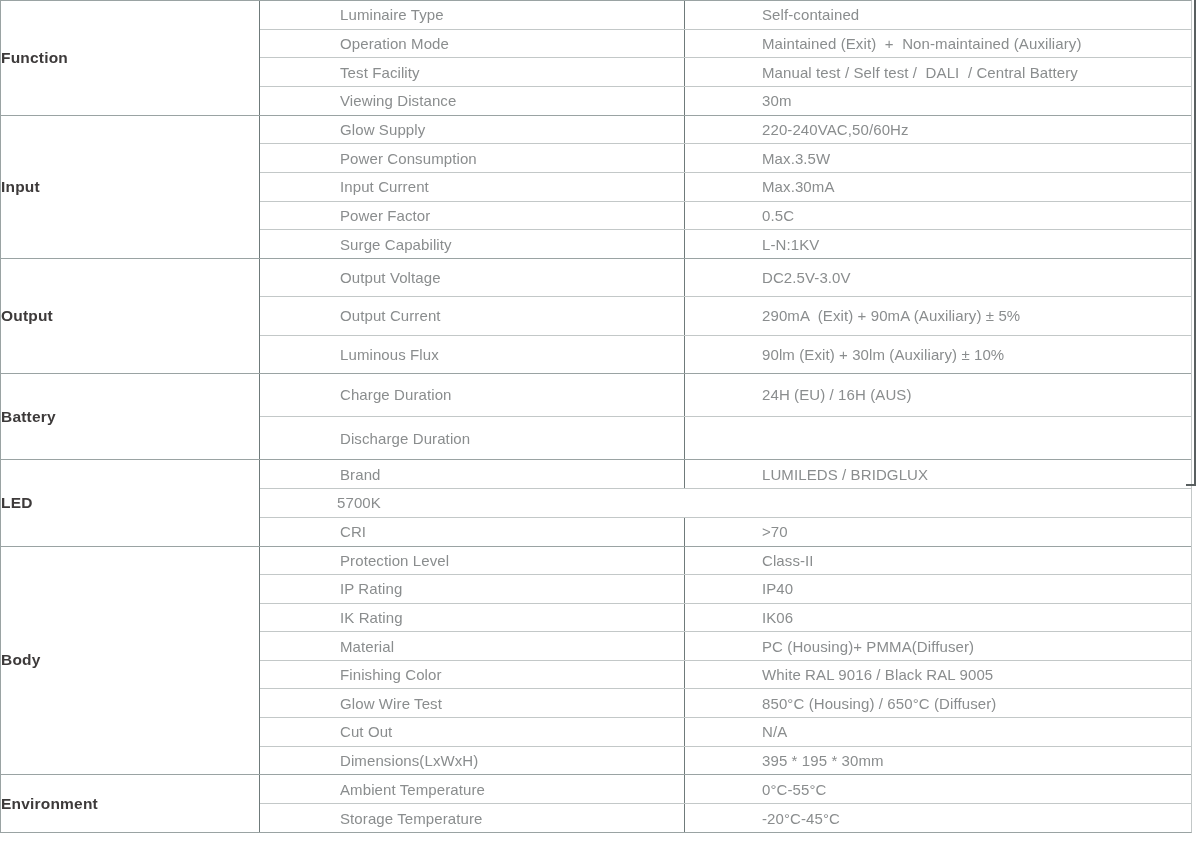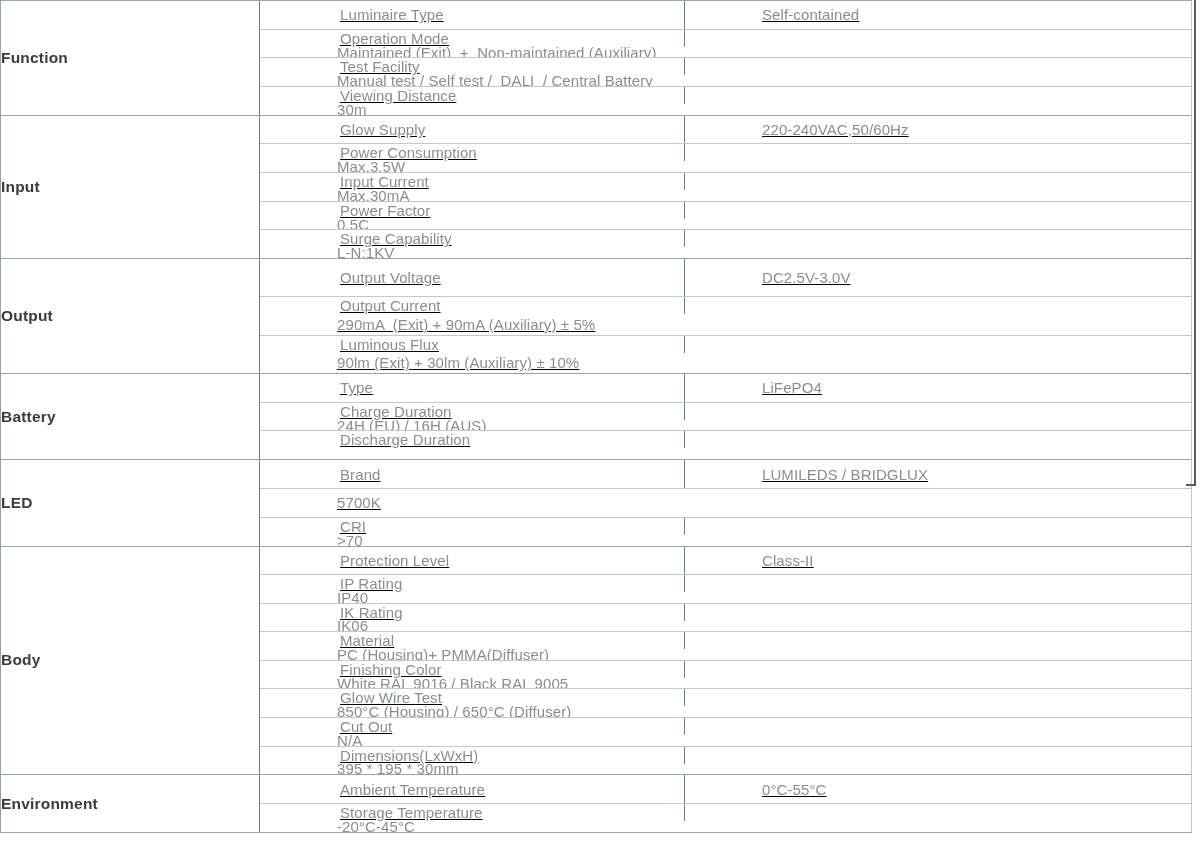--- a/index.html
+++ b/index.html
@@ -28,22 +28,22 @@
     width: 259px; flex: none;
     border-right: 1px solid var(--border-dark);
     display: flex; align-items: center; justify-content: flex-start;
   }
   .cat-cell span {
     font-size: 15.5px; font-weight: 600;
     color: var(--category-text); letter-spacing: 0.2px;
   }
 
   .rows { flex: 1 1 auto; display: flex; flex-direction: column; min-width: 0; }
-  .row { flex: 1 1 0; display: flex; min-height: 0; text-decoration: underline; }
-  .row + .row { border-top: 1px solid var(--border-light); flex-direction: column; }
+  .row { flex: 1 1 0; display: flex; min-height: 0; }
+  .row + .row { border-top: 1px solid var(--border-light); }
 
   .cell {
     display: flex; align-items: center;
     white-space: pre;
     font-size: 15px; font-weight: 400;
     color: var(--body-text);
     letter-spacing: 0.1px;
     overflow: hidden;
   }
   .cell.label {
@@ -137,24 +137,20 @@
             <div class="cell value">90lm (Exit) + 30lm (Auxiliary) ± 10%</div>
           </div>
         </div>
       </div>
       <div class="section" style="flex-grow: 3;">
         <div class="cat-cell">
           <span>Battery</span>
         </div>
         <div class="rows">
           <div class="row">
-            <div class="cell label">Type</div>
-            <div class="cell value">LiFePO4</div>
-          </div>
-          <div class="row">
             <div class="cell label">Charge Duration</div>
             <div class="cell value">24H (EU) / 16H (AUS)</div>
           </div>
           <div class="row">
             <div class="cell label">Discharge Duration</div>
           </div>
         </div>
       </div>
       <div class="section" style="flex-grow: 3;">
         <div class="cat-cell">

